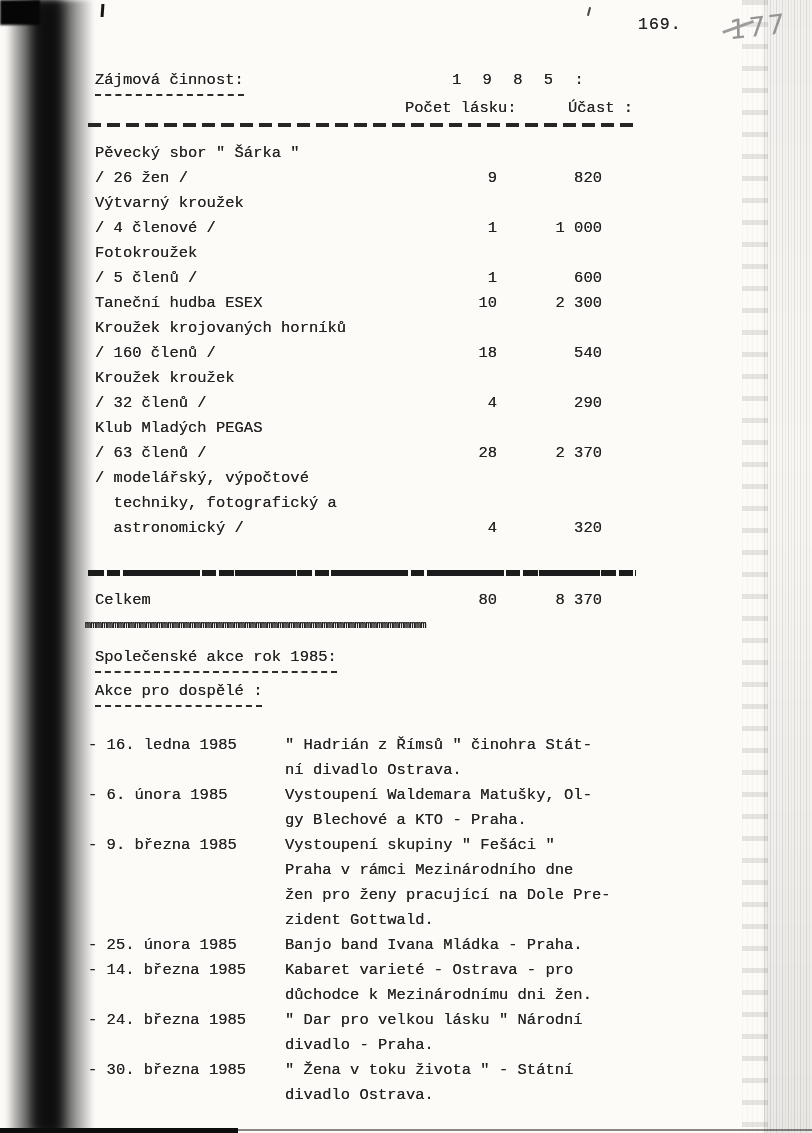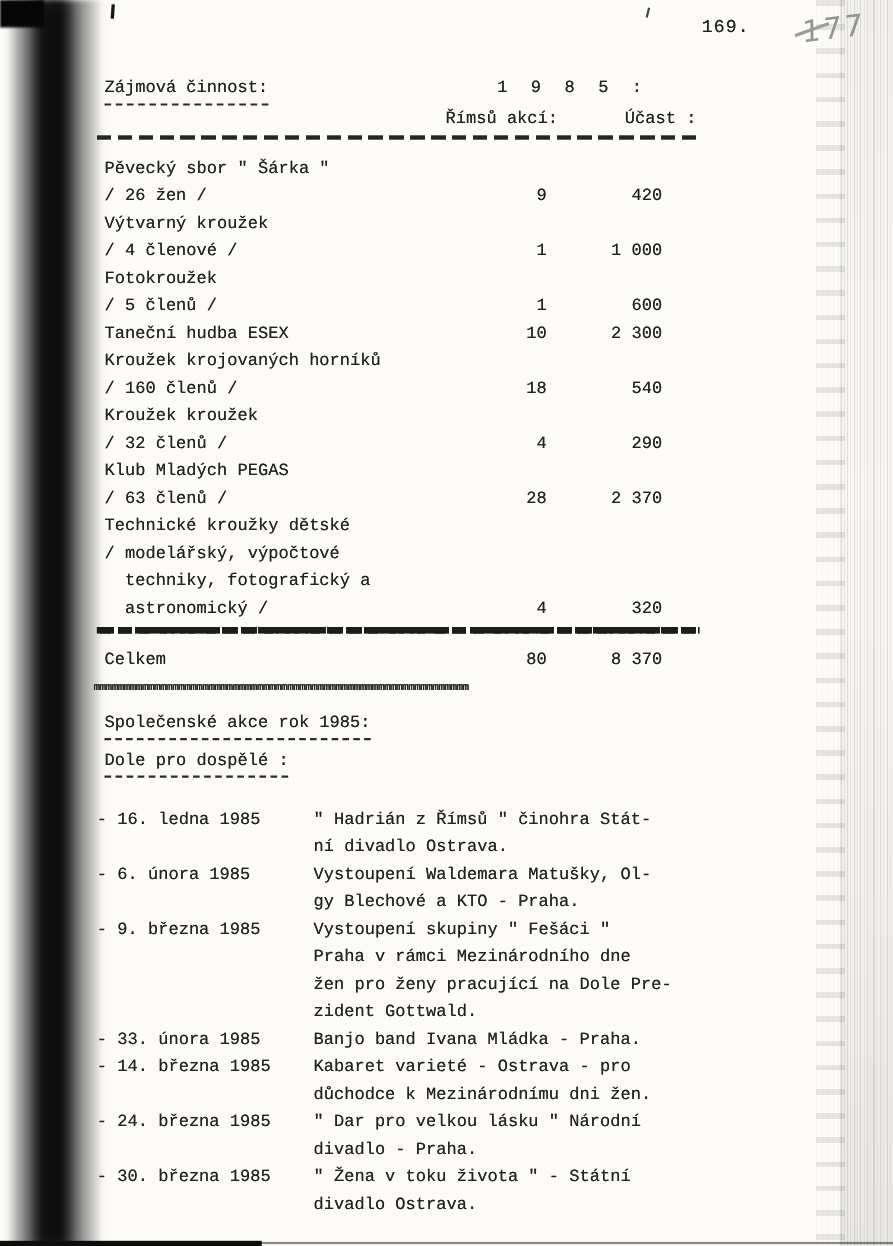--- a/index.html
+++ b/index.html
@@ -82,32 +82,32 @@
   <div class="tick-top"></div>
   <div class="tick-year"></div>
 
   <div class="pageno-typed">169.</div>
   <div class="pageno-hand">177</div>
 
   <div class="h1">
     <span class="h-underline">Zájmová činnost:</span>
   </div>
   <div class="year">1 9 8 5 :</div>
-  <div class="colhead-count">Římsů akcí:</div>
+  <div class="colhead-count">Počet lásku:</div>
   <div class="colhead-att">Účast :</div>
   <div class="sep sep1"></div>
 
   <div class="table">
       <div class="t-row">
         <div class="t-label">
           <div class="">Pěvecký sbor " Šárka "</div>
           <div class="">/ 26 žen /</div>
         </div>
         <div class="t-num">9</div>
-        <div class="t-num">420</div>
+        <div class="t-num">820</div>
       </div>
       <div class="t-row">
         <div class="t-label">
           <div class="">Výtvarný kroužek</div>
           <div class="">/ 4 členové /</div>
         </div>
         <div class="t-num">1</div>
         <div class="t-num">1 000</div>
       </div>
       <div class="t-row">
@@ -144,21 +144,20 @@
       <div class="t-row">
         <div class="t-label">
           <div class="">Klub Mladých PEGAS</div>
           <div class="">/ 63 členů /</div>
         </div>
         <div class="t-num">28</div>
         <div class="t-num">2 370</div>
       </div>
       <div class="t-row">
         <div class="t-label">
-          <div class="">Technické kroužky dětské</div>
           <div class="">/ modelářský, výpočtové</div>
           <div class="">  techniky, fotografický a</div>
           <div class="">  astronomický /</div>
         </div>
         <div class="t-num">4</div>
         <div class="t-num">320</div>
       </div>
     </div>
 
   <div class="sep sep2"></div>
@@ -166,21 +165,21 @@
     <div class="t-label">Celkem</div>
     <div class="t-num">80</div>
     <div class="t-num">8 370</div>
   </div>
   <div class="m-line">mmmmmmmmmmmmmmmmmmmmmmmmmmmmmmmmmmmmmmmmmmmmmmmmmmmmmmmmmmmmmm</div>
 
   <div class="h2">
     <span class="h-underline">Společenské akce rok 1985:</span>
   </div>
   <div class="h3">
-    <span class="h-underline">Dole pro dospělé :</span>
+    <span class="h-underline">Akce pro dospělé :</span>
   </div>
 
   <div class="events">
       <div class="e-row">
         <div class="e-date">- 16. ledna 1985</div>
         <div class="e-lines">
           <div class="">" Hadrián z Římsů " činohra Stát-</div>
           <div class="">ní divadlo Ostrava.</div>
         </div>
       </div>
@@ -194,21 +193,21 @@
       <div class="e-row">
         <div class="e-date">- 9. března 1985</div>
         <div class="e-lines">
           <div class="">Vystoupení skupiny " Fešáci "</div>
           <div class="">Praha v rámci Mezinárodního dne</div>
           <div class="">žen pro ženy pracující na Dole Pre-</div>
           <div class="">zident Gottwald.</div>
         </div>
       </div>
       <div class="e-row">
-        <div class="e-date">- 33. února 1985</div>
+        <div class="e-date">- 25. února 1985</div>
         <div class="e-lines">
           <div class="">Banjo band Ivana Mládka - Praha.</div>
         </div>
       </div>
       <div class="e-row">
         <div class="e-date">- 14. března 1985</div>
         <div class="e-lines">
           <div class="">Kabaret varieté - Ostrava - pro</div>
           <div class="">důchodce k Mezinárodnímu dni žen.</div>
         </div>

